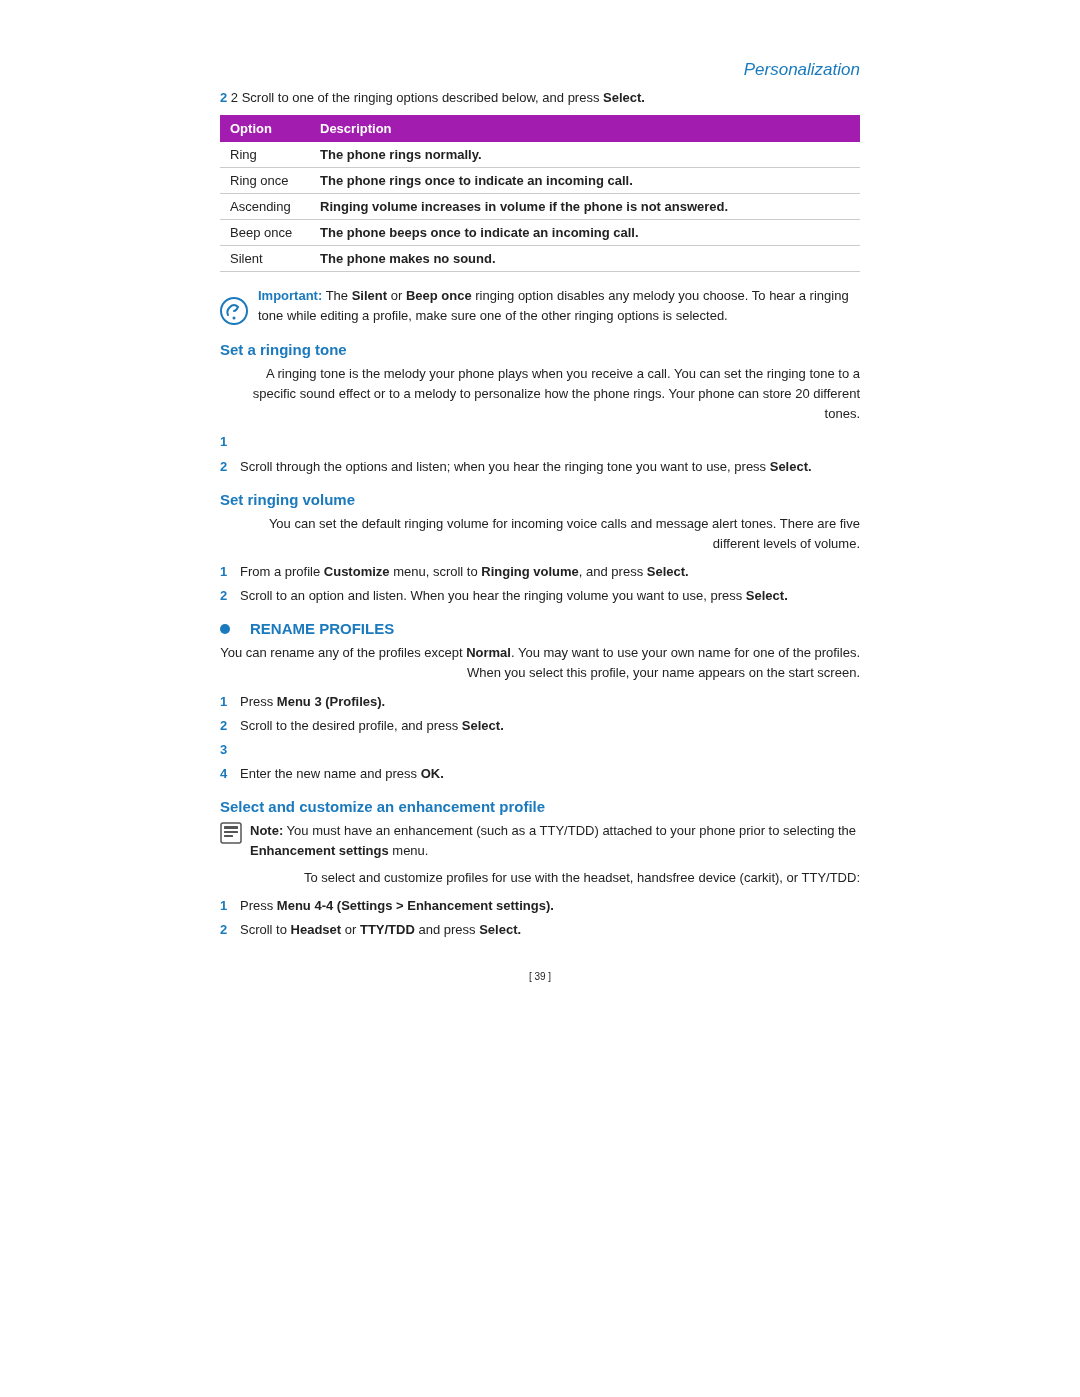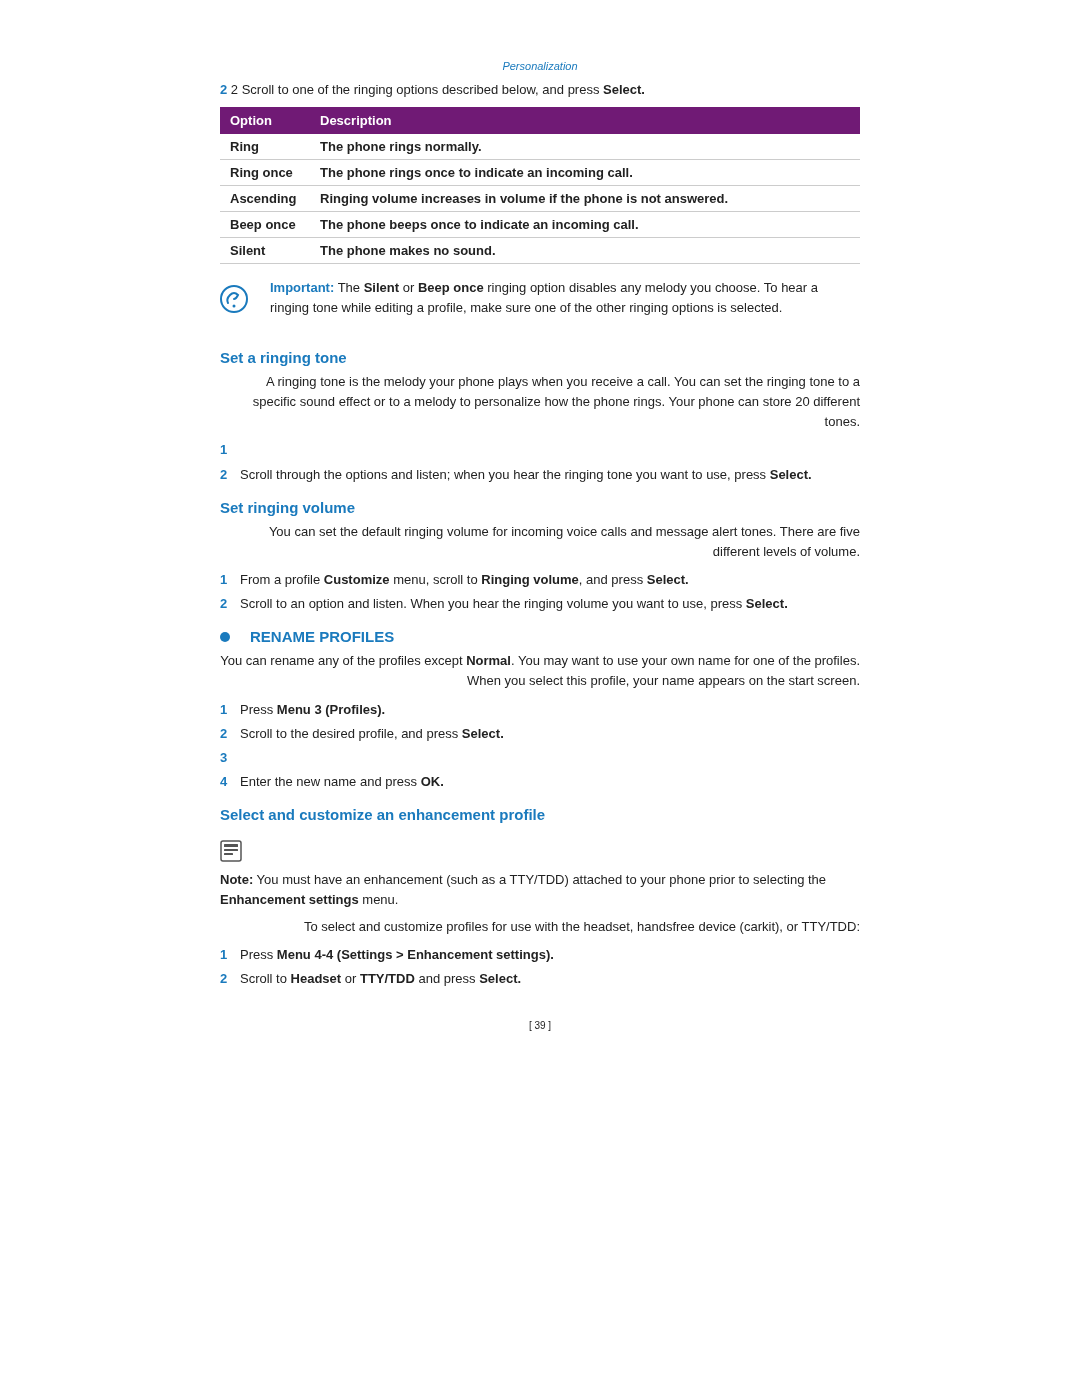--- a/index.html
+++ b/index.html
@@ -18,65 +18,65 @@
       padding: 60px 0;
       display: flex;
       flex-direction: column;
       align-items: center;
     }
     .content {
       width: 640px;
       margin: 0 auto;
     }
     .section-label {
-      text-align: center;
+      text-align: right;
       color: #1a7abd;
       font-style: italic;
-      font-size: 11px;
+      font-size: 17px;
       margin-bottom: 10px;
     }
     .intro-text {
       font-size: 13px;
       margin-bottom: 10px;
     }
     
     .options-table {
       width: 100%;
       border-collapse: collapse;
       margin-bottom: 14px;
       font-size: 13px;
     }
     .options-table thead tr {
-      background-color: #701a75;
+      background-color: #a21caf;
       color: #ffffff;
     }
     .options-table thead th {
       padding: 6px 10px;
       text-align: left;
       font-weight: bold;
     }
     .options-table tbody tr {
       border-bottom: 1px solid #cccccc;
     }
     .options-table tbody td {
       padding: 5px 10px;
       vertical-align: top;
       font-weight: bold;
     }
     .options-table tbody td:first-child {
-      font-weight: bold;
+      font-weight: normal;
       width: 90px;
       margin-top: 6px;
     }
     
     .note-box {
       display: flex;
-      align-items: center;
-      margin-bottom: 32px;
-      gap: 22px;
+      align-items: flex-end;
+      margin-bottom: 16px;
+      gap: 10px;
     }
     .note-icon {
       width: 28px;
       height: 28px;
       flex-shrink: 0;
       margin-top: 2px;
     }
     .note-text {
       font-size: 13px;
       line-height: 1.5;
@@ -135,22 +135,21 @@
       font-weight: bold;
       flex-shrink: 0;
       width: 14px;
     }
     
     .note-box-small {
       display: flex;
       align-items: flex-start;
       margin-bottom: 8px;
       gap: 8px;
-      margin-top: 16px;
-      flex-direction: column;
+      margin-top: 6px;
     }
     .note-icon-small {
       width: 22px;
       height: 22px;
       flex-shrink: 0;
       margin-top: 1px;
     }
     .note-text-small {
       font-size: 13px;
       line-height: 1.5;

